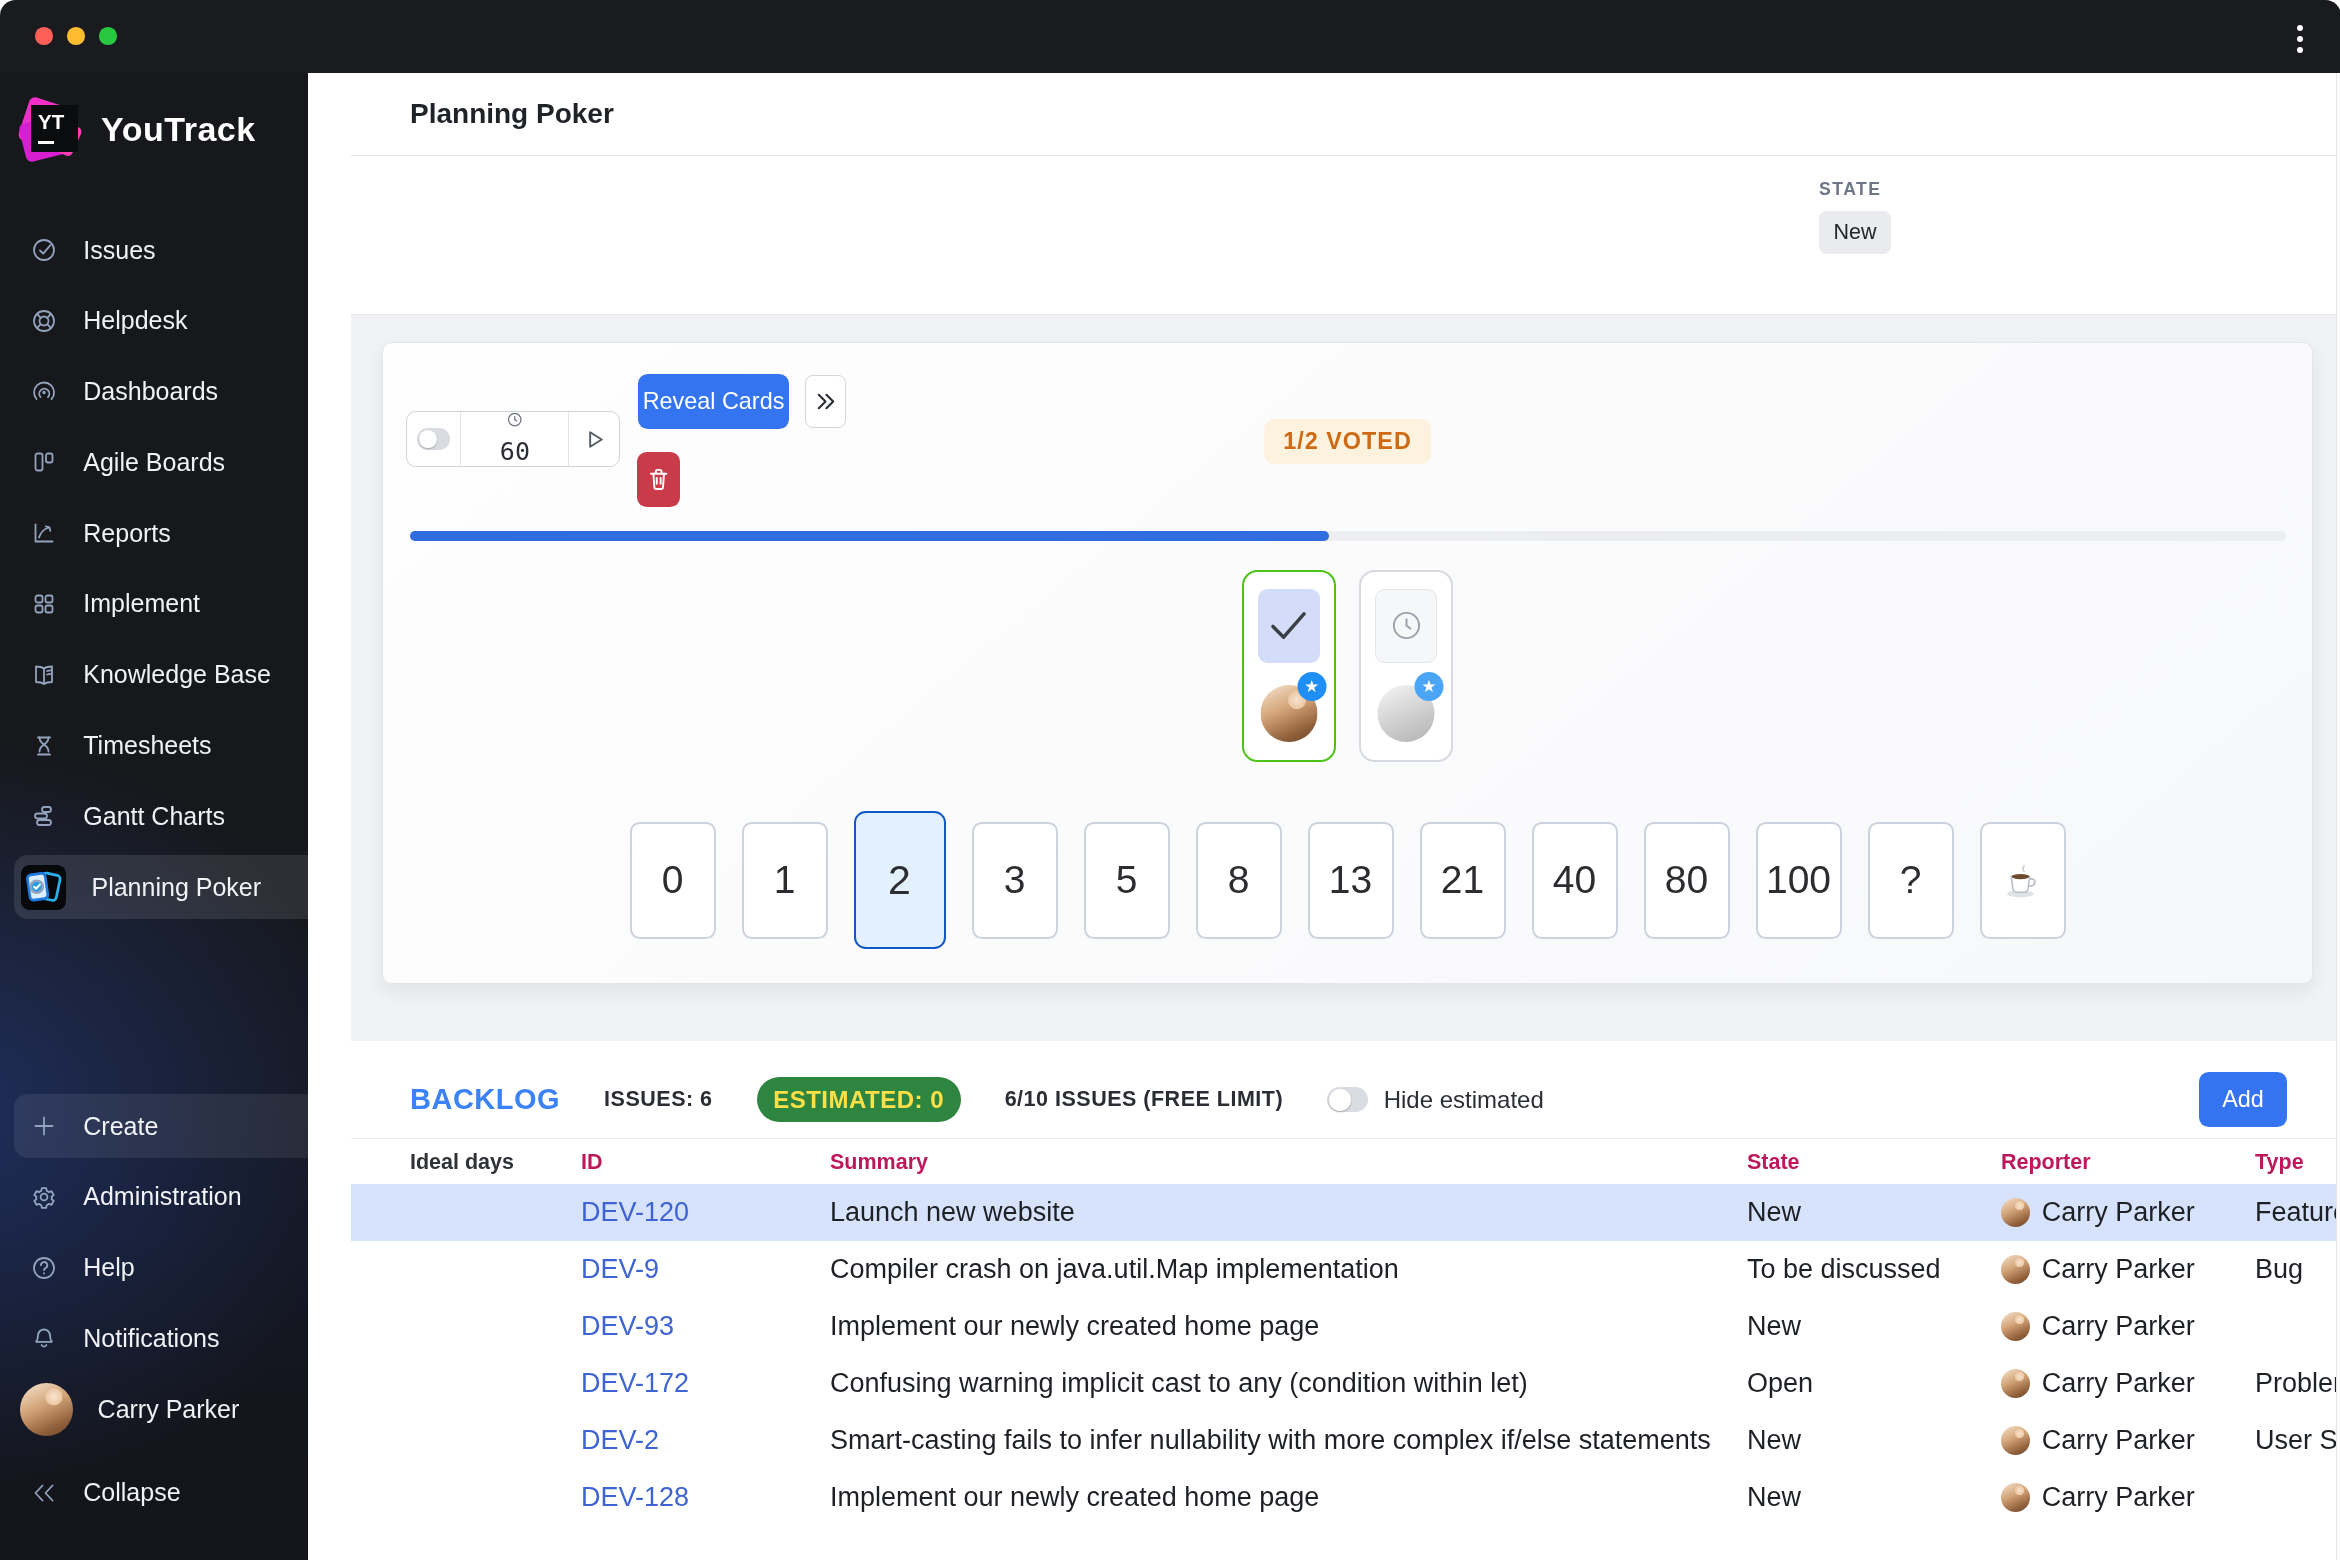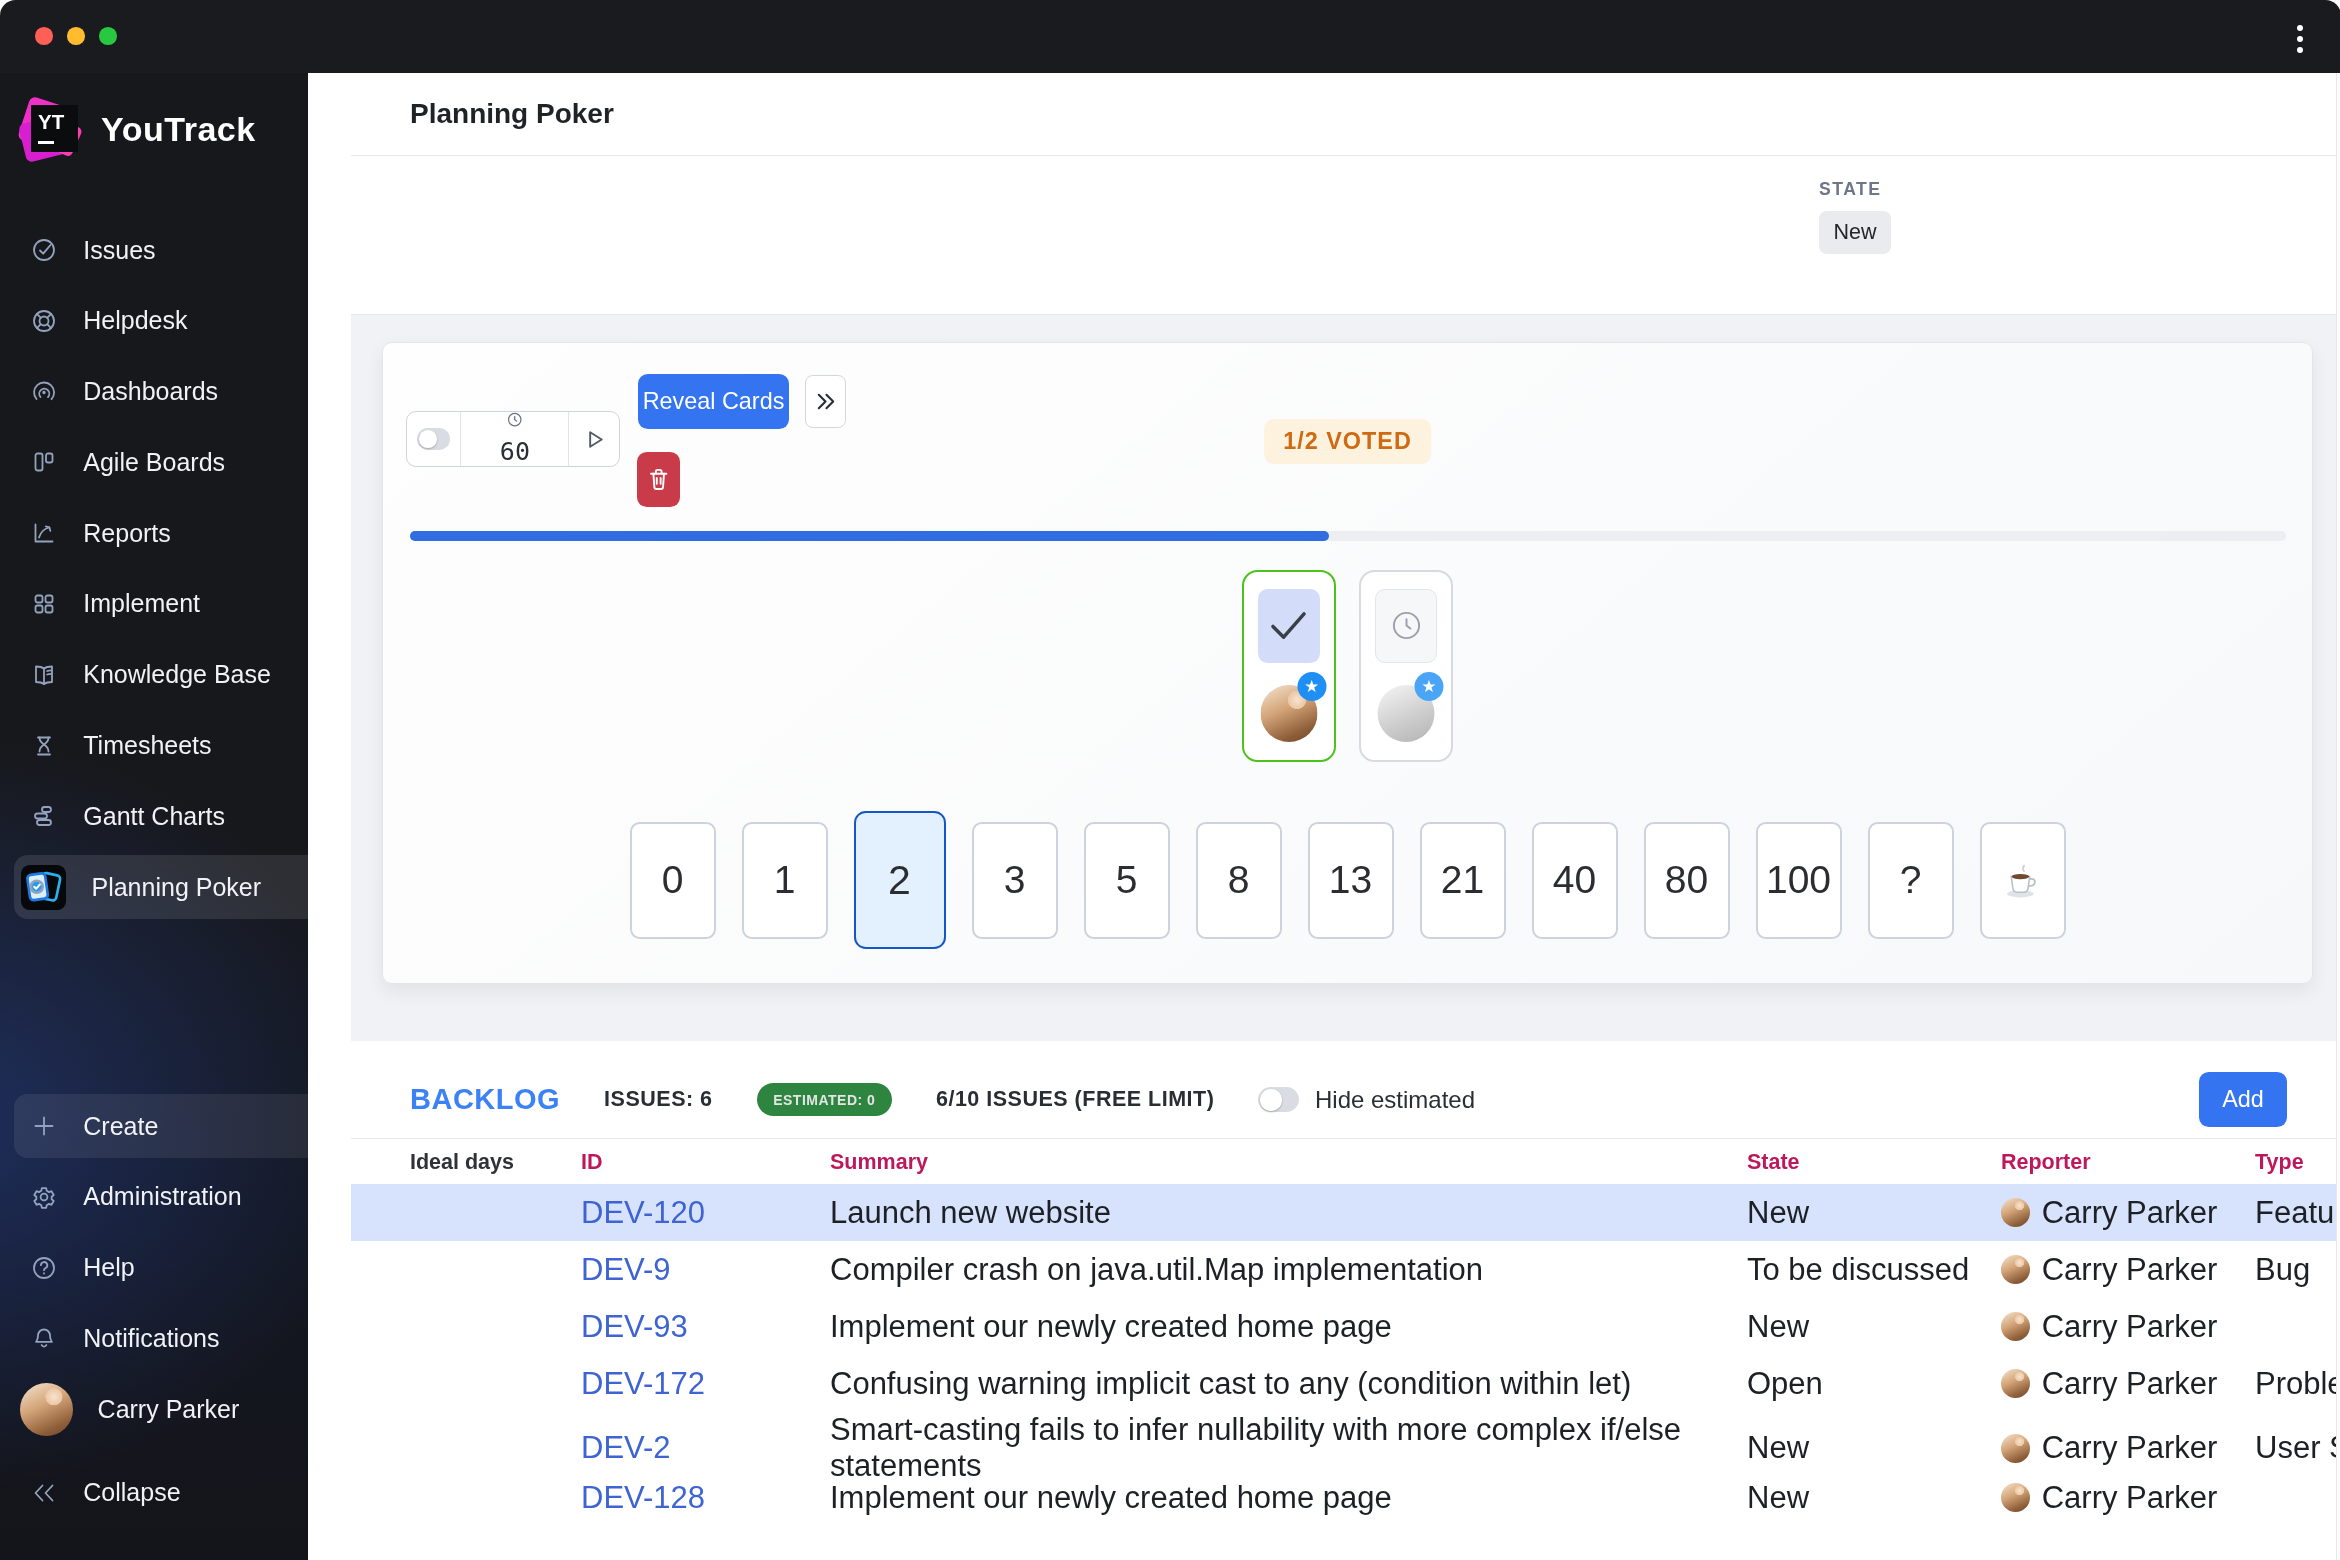--- a/index.html
+++ b/index.html
@@ -107,34 +107,34 @@
   .deck { position:absolute; left:0; top:468px; width:100%; display:flex; justify-content:center; align-items:center; gap:26px; }
   .poker-card { width:86px; height:117px; background:#fff; border:2px solid #ccd3de; border-radius:9.8px;
                 display:flex; align-items:center; justify-content:center; font-size:39px; color:#2b2d30; cursor:pointer; }
   .poker-card.selected { width:92px; height:138px; border:2.9px solid #1458c8; background:#e2f1fd; border-radius:11.7px; font-size:41px; }
 
   
   .backlog { position:absolute; left:0; top:968px; width:100%; height:519px; background:#fff; }
   .bl-header { position:absolute; left:59px; top:31px; height:55px; display:flex; align-items:center; gap:44px; }
   .bl-title { font-size:29px; font-weight:700; color:#3b82f6; letter-spacing:0.5px; }
   .bl-issues, .bl-limit { font-size:21.5px; font-weight:700; color:#2a2d33; letter-spacing:0.5px; }
-  .bl-pill { background:#2e8540; color:#e5e5e5; font-size:14px; font-weight:700; letter-spacing:0.5px;
+  .bl-pill { background:#2e8540; color:#fde047; font-size:24px; font-weight:700; letter-spacing:0.5px;
              padding:8.8px 16.6px; border-radius:974px; }
   .bl-toggle-wrap { display:flex; align-items:center; gap:15.6px; cursor:pointer; }
   .bl-toggle-wrap .switch { width:41px; height:25px; border-radius:12.7px; }
   .bl-toggle-wrap .switch .knob { width:21.5px; height:21.5px; }
   .bl-toggle-label { font-size:24px; color:#2b2e35; }
   .add-btn { position:absolute; right:54px; top:31px; width:88px; height:55px; background:#3574f0; color:#fff;
              border:none; border-radius:9.8px; font-size:23.4px; font-family:inherit; cursor:pointer; }
   .bl-cols, .bl-row { display:grid; grid-template-columns:171px 249px 917px 254px 254px 1fr; padding-left:59px; align-items:center; }
   .bl-cols { position:absolute; left:0; top:97px; width:100%; height:47px; border-top:1px solid #e8e9eb; }
   .bl-cols span { font-size:21.5px; color:#be185d;font-weight:bold; }
   .bl-cols span.strong { color:#2f3237; font-weight:700; }
   .bl-rows { position:absolute; left:0; top:143px; width:100%; }
-  .bl-row { height:57px; font-size:31px; color:#1d2025; cursor:pointer; }
+  .bl-row { height:57px; font-size:27px; color:#1d2025; cursor:pointer; }
   .bl-row.selected { background:#d7e3fc; }
   .cell-id { color:#3e63d3; }
   .cell-type { overflow:hidden; white-space:nowrap; }
   .cell-reporter { display:flex; align-items:center; gap:11.7px; overflow:hidden; white-space:nowrap; }
   .mini-avatar { width:29px; height:29px; border-radius:50%; flex:0 0 auto; }
 
   svg { display:block; }
 </style>
 </head>
 <body>

